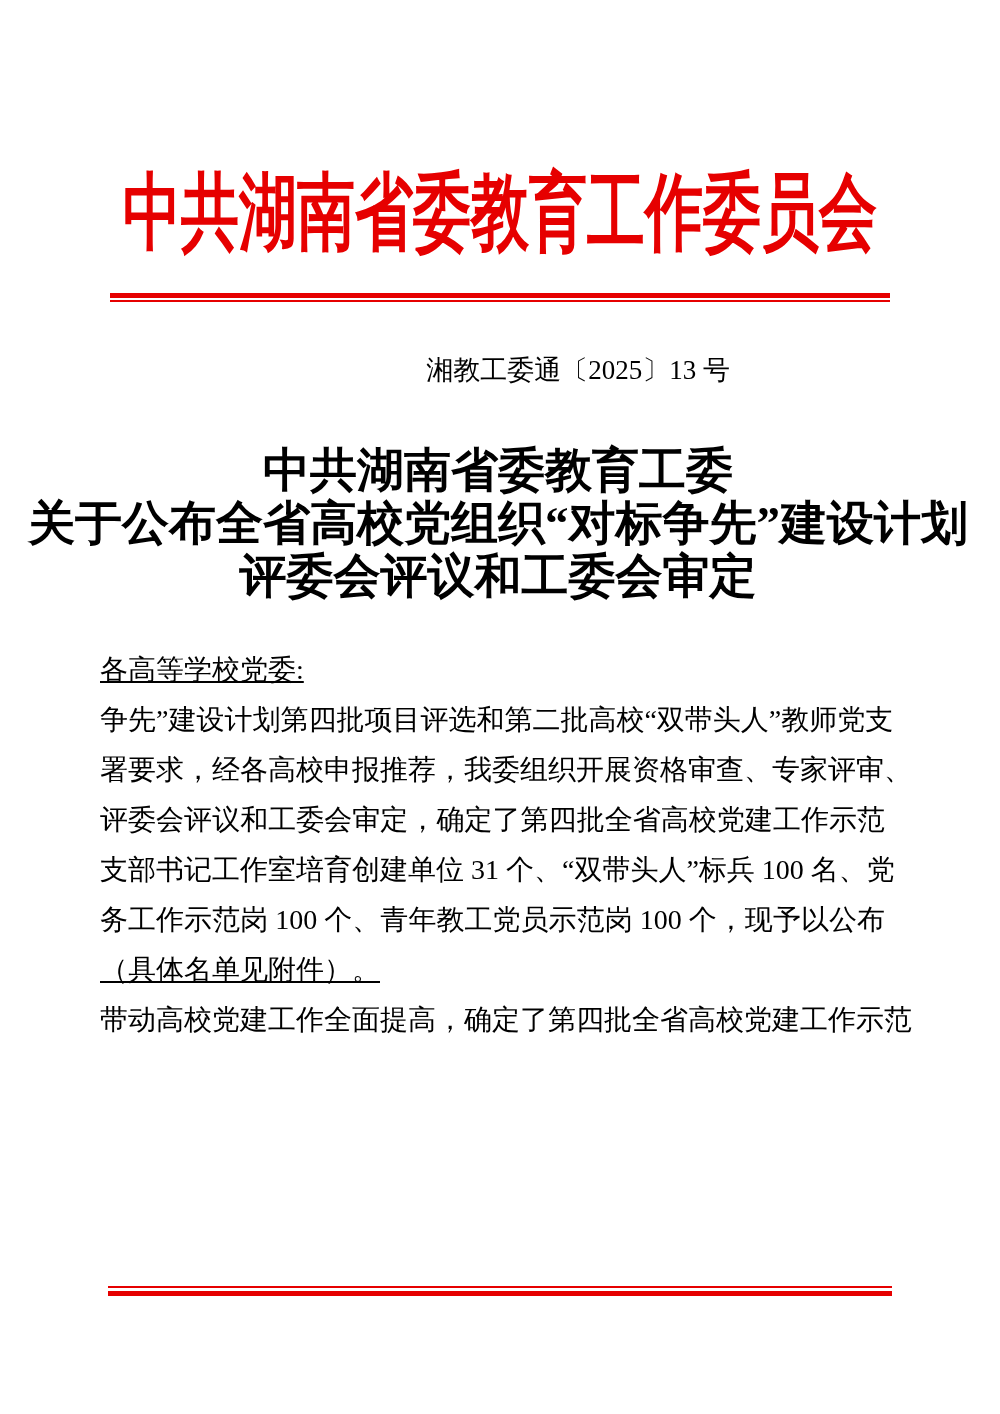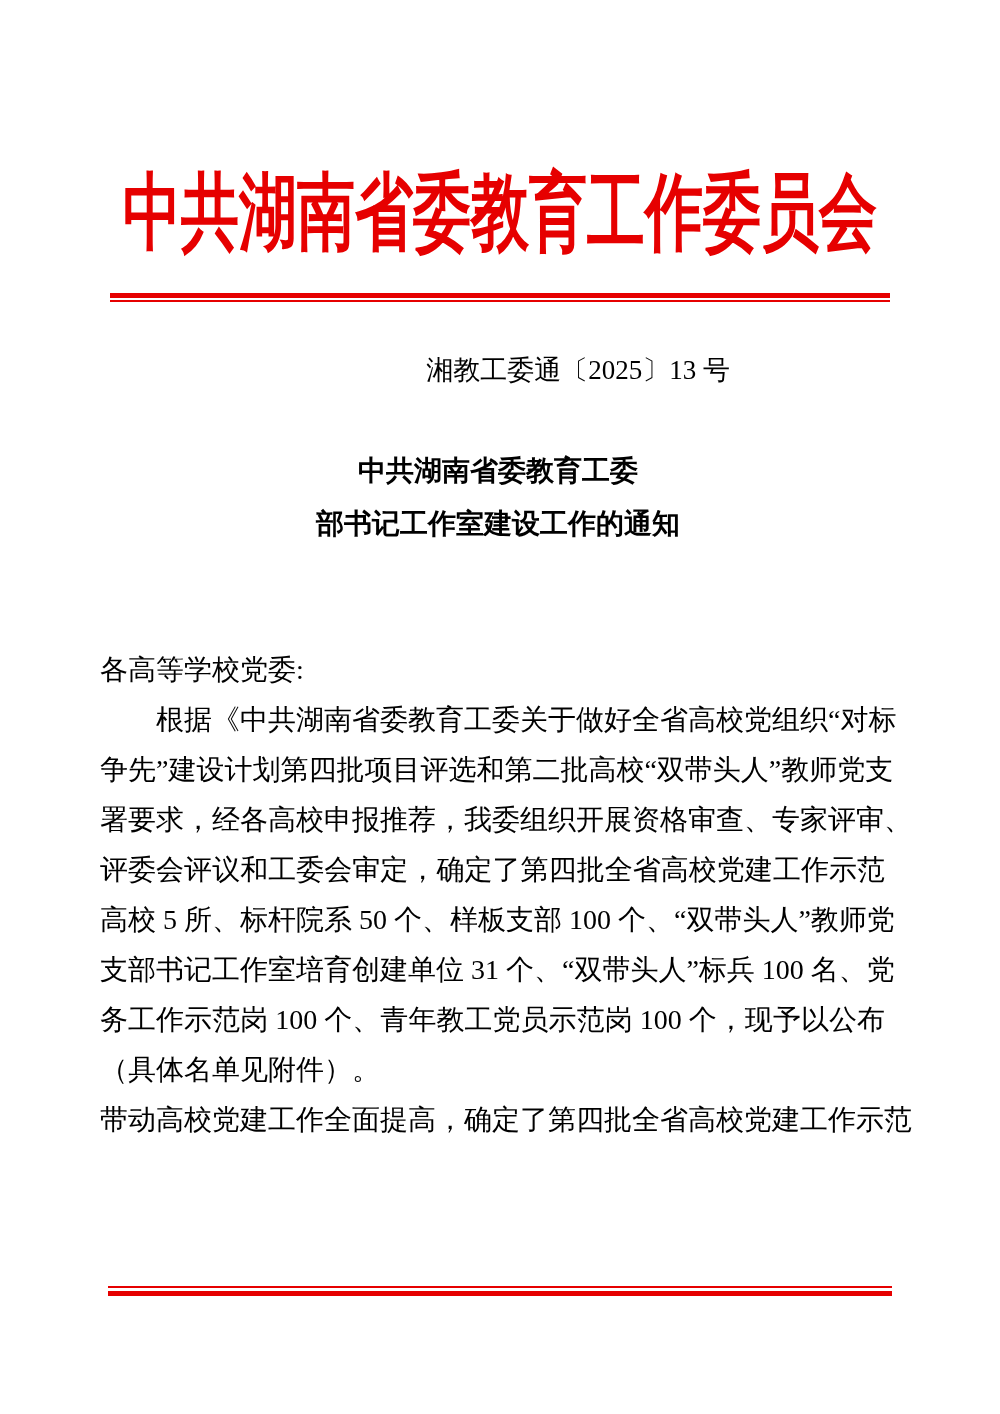--- a/index.html
+++ b/index.html
@@ -70,21 +70,21 @@
     white-space: nowrap;
   }
 
   
   .doc-title {
     position: absolute;
     top: 444px;
     left: 0;
     width: 996px;
     text-align: center;
-    font-size: 28px;
+    font-size: 47px;
     font-weight: bold;
     line-height: 53px;
     color: #000000;
   }
 
   
   .body-text {
     position: absolute;
     top: 645px;
     left: 100px;
@@ -95,20 +95,21 @@
   .line {
     height: 50px;
     line-height: 50px;
     text-align: justify;
     text-align-last: justify;
     white-space: nowrap;
   }
   .line.left {
     text-align: center;
     text-align-last: left;
+    text-decoration: underline;
   }
   .line.indent {
     text-indent: 2em;
   }
 </style>
 </head>
 <body>
 
 <div class="page">
 
@@ -117,30 +118,29 @@
   <div class="rule-top">
     <div class="thick"></div>
     <div class="gap"></div>
     <div class="thin"></div>
   </div>
 
   <div class="doc-number">湘教工委通〔2025〕13 号</div>
 
   <div class="doc-title">
     <div>中共湖南省委教育工委</div>
-    <div>部书记工作室建设工作的通知</div>
+    <div>关于公布全省高校党组织“对标争先”建设计划</div>
+    <div>评委会评议和工委会审定</div>
   </div>
 
   <div class="body-text">
     <div class="line left">各高等学校党委:</div>
-    <div class="line indent">根据《中共湖南省委教育工委关于做好全省高校党组织“对标</div>
     <div class="line">争先”建设计划第四批项目评选和第二批高校“双带头人”教师党支</div>
     <div class="line">署要求，经各高校申报推荐，我委组织开展资格审查、专家评审、</div>
     <div class="line">评委会评议和工委会审定，确定了第四批全省高校党建工作示范</div>
-    <div class="line">高校 5 所、标杆院系 50 个、样板支部 100 个、“双带头人”教师党</div>
     <div class="line">支部书记工作室培育创建单位 31 个、“双带头人”标兵 100 名、党</div>
     <div class="line">务工作示范岗 100 个、青年教工党员示范岗 100 个，现予以公布</div>
     <div class="line left">（具体名单见附件）。</div>
     <div class="line">带动高校党建工作全面提高，确定了第四批全省高校党建工作示范</div>
   </div>
 
   <div class="rule-bottom">
     <div class="thin"></div>
     <div class="gap"></div>
     <div class="thick"></div>

